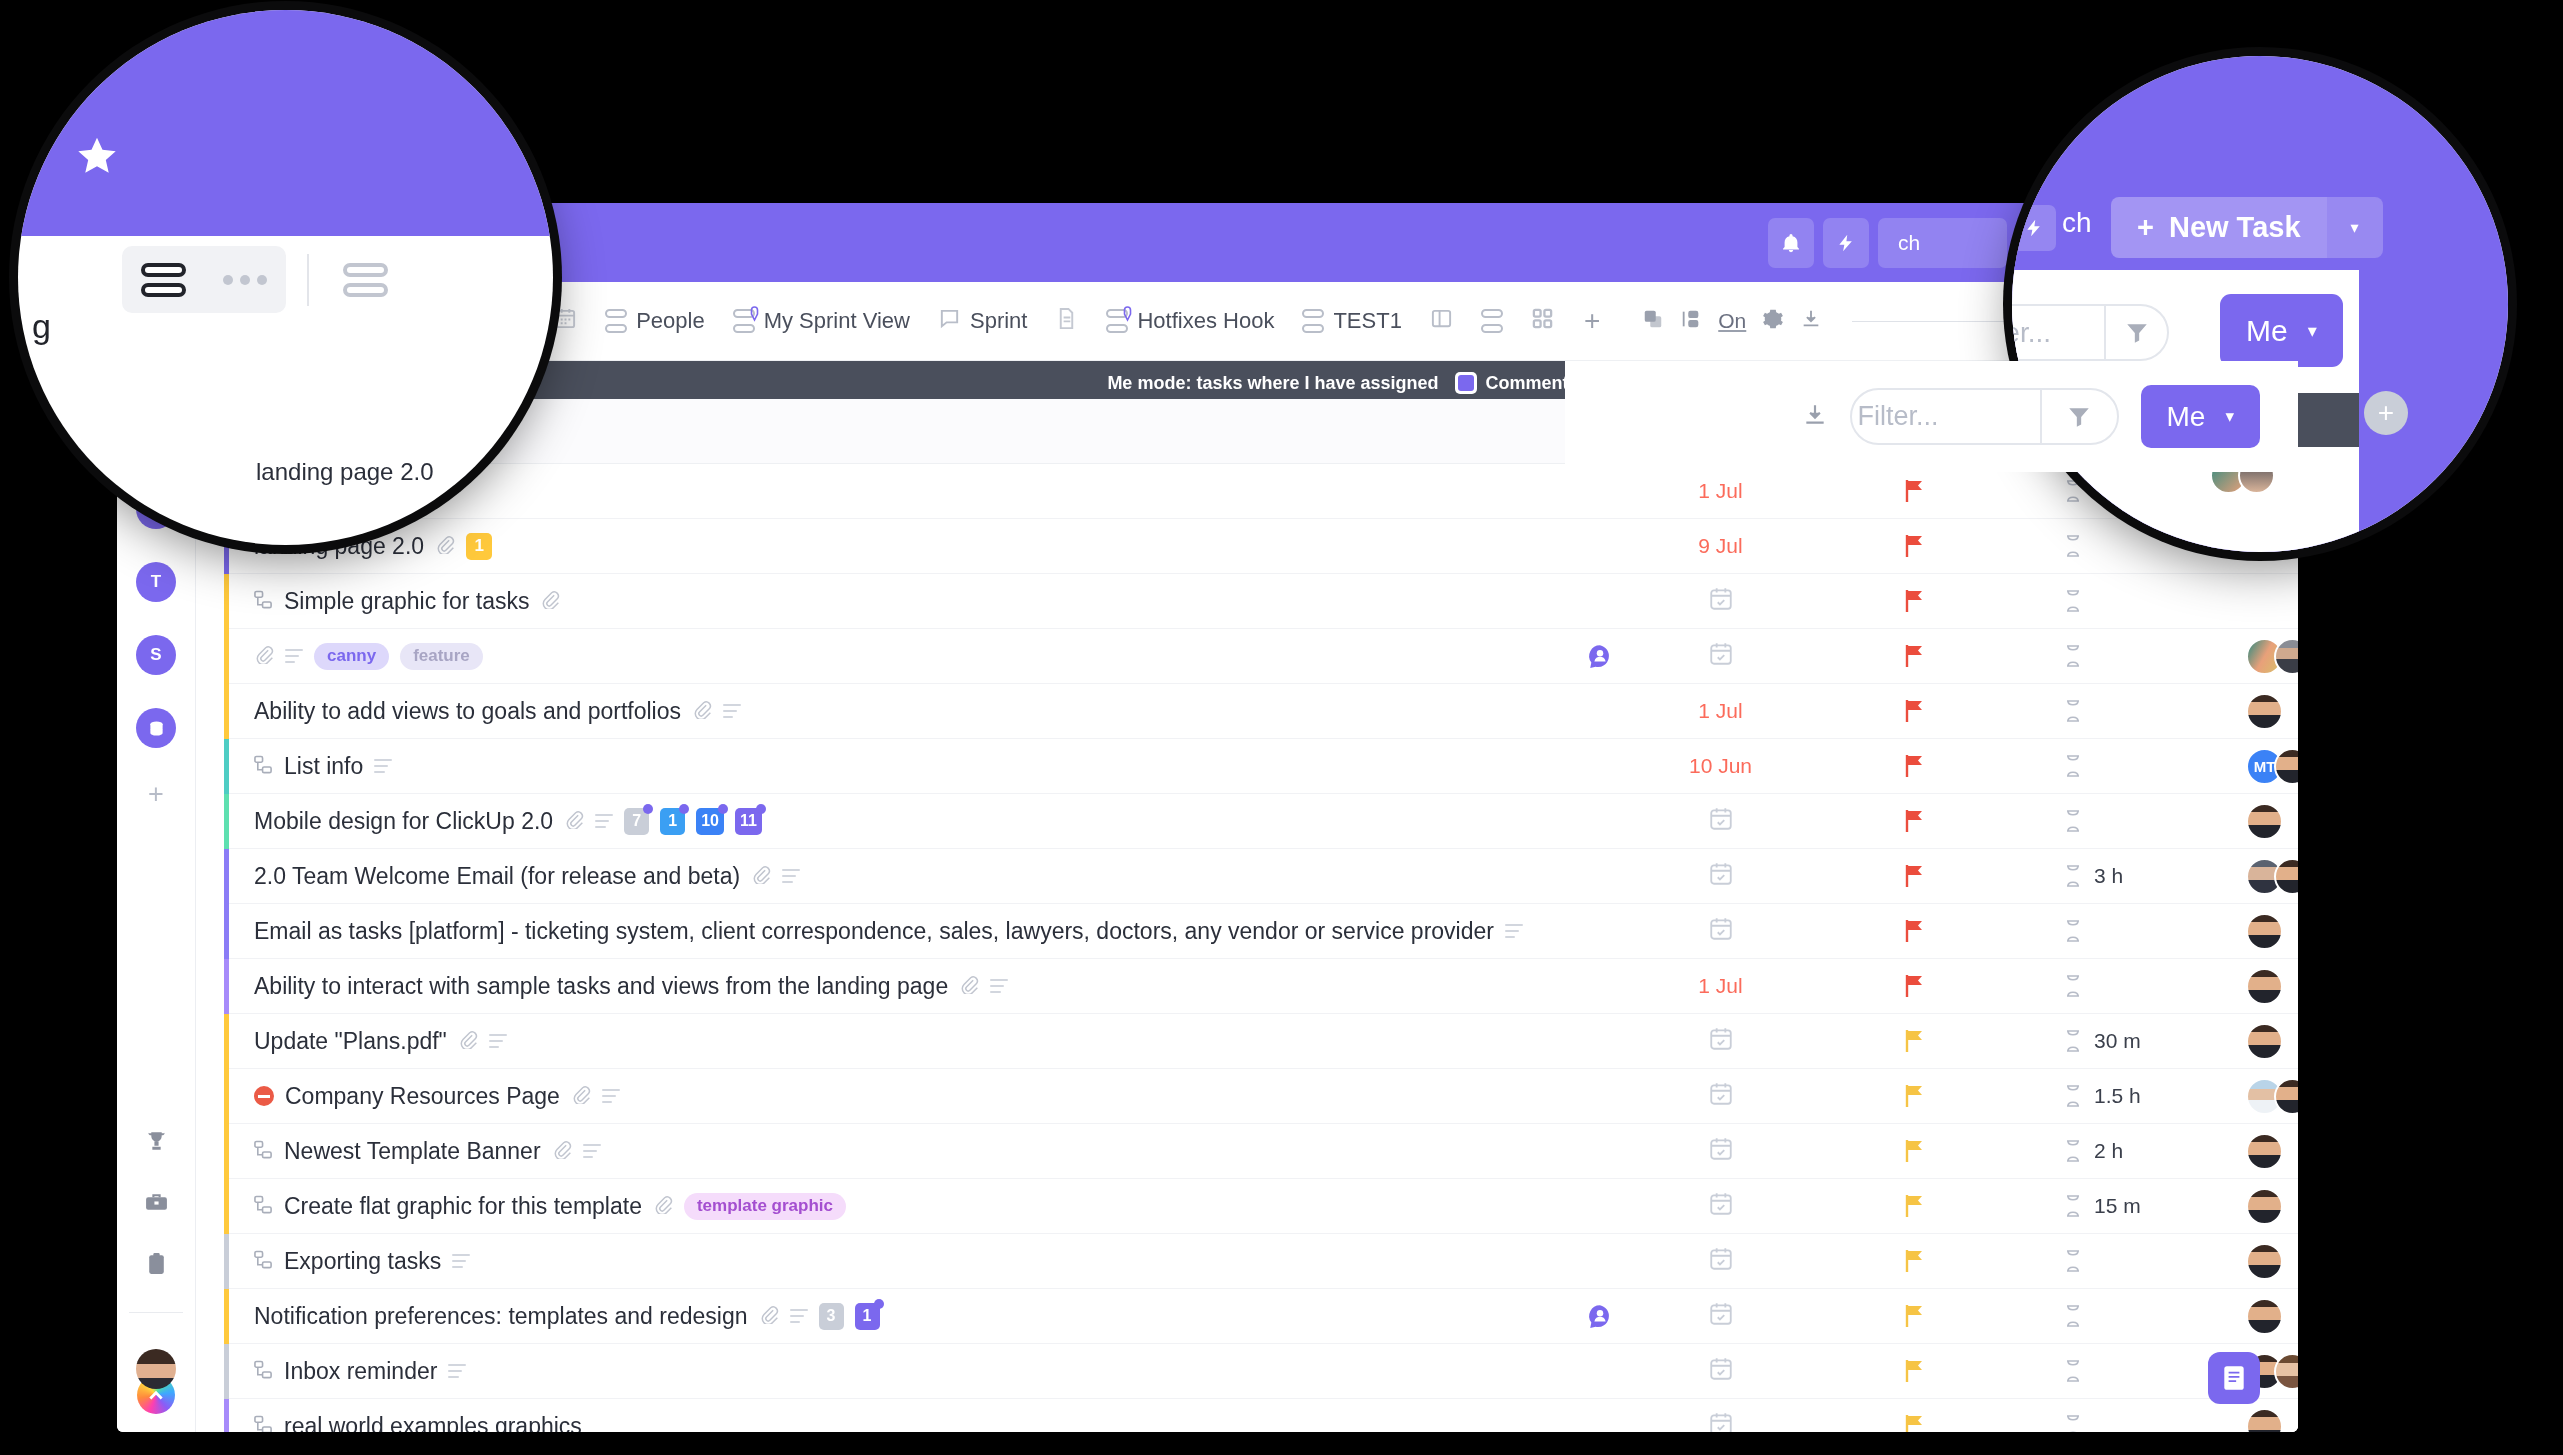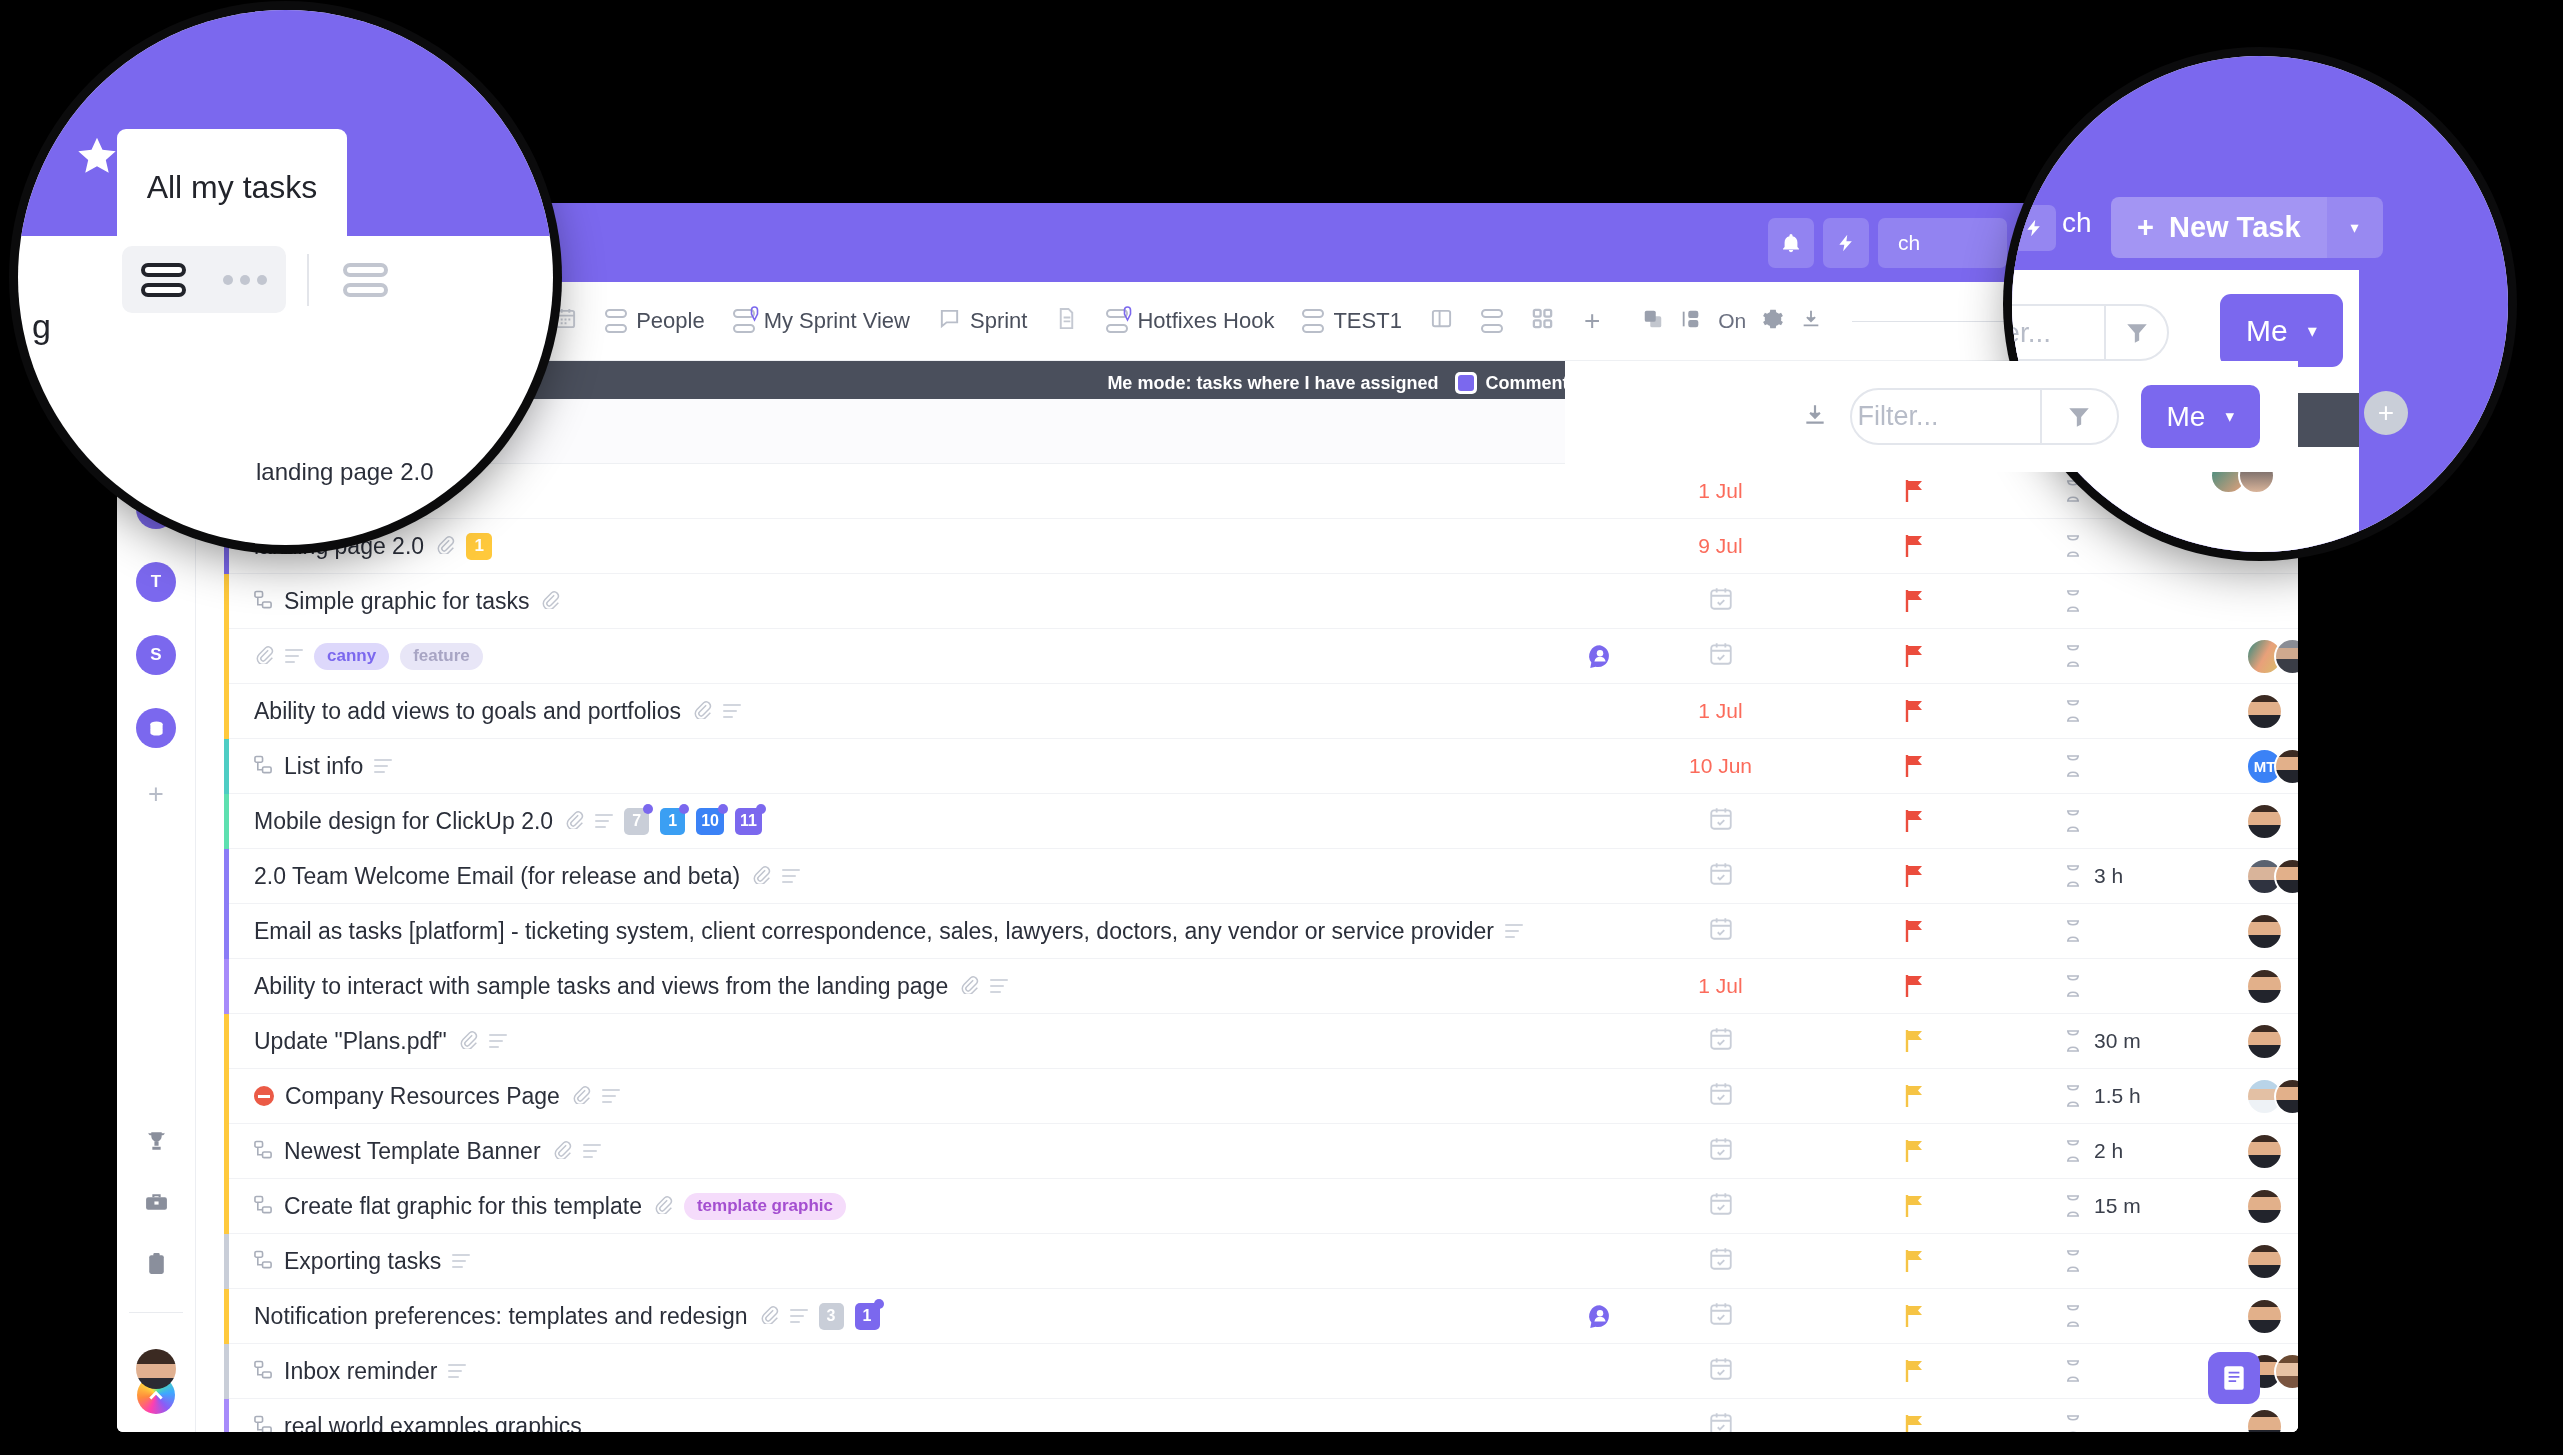--- a/index.html
+++ b/index.html
@@ -55,21 +55,21 @@
   .viewtab { display:flex; align-items:center; gap:9px; padding:0 14px; height:79px;
      color:#4a4f5c; font-size:22px; white-space:nowrap; }
   .vt-ico { position:relative; width:22px; height:24px; flex:none; }
   .vt-ico .bar { position:absolute; left:0; width:22px; height:9px; border-radius:5px;
      border:2.5px solid #b9bec9; background:#fff; }
   .vt-ico .bar.a { top:0; } .vt-ico .bar.b { bottom:0; }
   .vt-pin { position:absolute; right:-6px; top:-7px; width:13px; height:16px; }
   .vt-pin svg { width:13px; height:16px; fill:none; stroke:#7b68ee; stroke-width:1.6; }
   .vt-cal svg, .vt-chat svg, .vt-doc svg, .vt-board svg, .vt-grid svg { width:23px; height:23px; }
   .vt-plus { color:#9aa0ad; font-size:28px; padding:0 16px; }
-  .vb-tools { display:flex; align-items:center; gap:16px; margin-left:26px; color:#9aa0ad; }
+  .vb-tools { display:flex; align-items:center; gap:16px; margin-left:26px; color:#9aa0ad;text-decoration:underline; }
   .vb-tools svg { width:22px; height:22px; fill:#9aa0ad; }
   .vb-on { font-size:21px; color:#6b7080; }
   .vb-search-line { margin-left:14px; width:297px; height:1px; background:#dfe2e8; }
 
   
   .memode { position:absolute; left:0; right:0; top:79px; height:44px; background:#4a4f5c;
      display:flex; align-items:center; justify-content:center; gap:0; }
   .memode-inner { display:flex; align-items:center; gap:16px; padding-left:456px; }
   .memode-text { color:#fff; font-size:18px; font-weight:bold; }
   .memode-chk { display:flex; align-items:center; gap:9px; }
@@ -1088,23 +1088,20 @@
     </div>
   </div>
 
   <div class="lens lens-left">
     <div class="lp"></div>
     <div class="lstar">
       <svg viewBox="0 0 24 24">
           <path d="M12 2l3 6.6 7.2.8-5.4 4.8 1.6 7L12 17.6 5.6 21.2l1.6-7L1.8 9.4 9 8.6Z"></path>
         </svg>
     </div>
-    <div class="lcard">
-      <span>All my tasks</span>
-    </div>
     <div class="lg">g</div>
     <div class="ltoggle">
       <div class="tgroup">
         <span class="lbars dark">
             <i class="a"></i>
             <i class="b"></i>
           </span>
         <span class="ldots">
             <i></i>
             <i></i>

